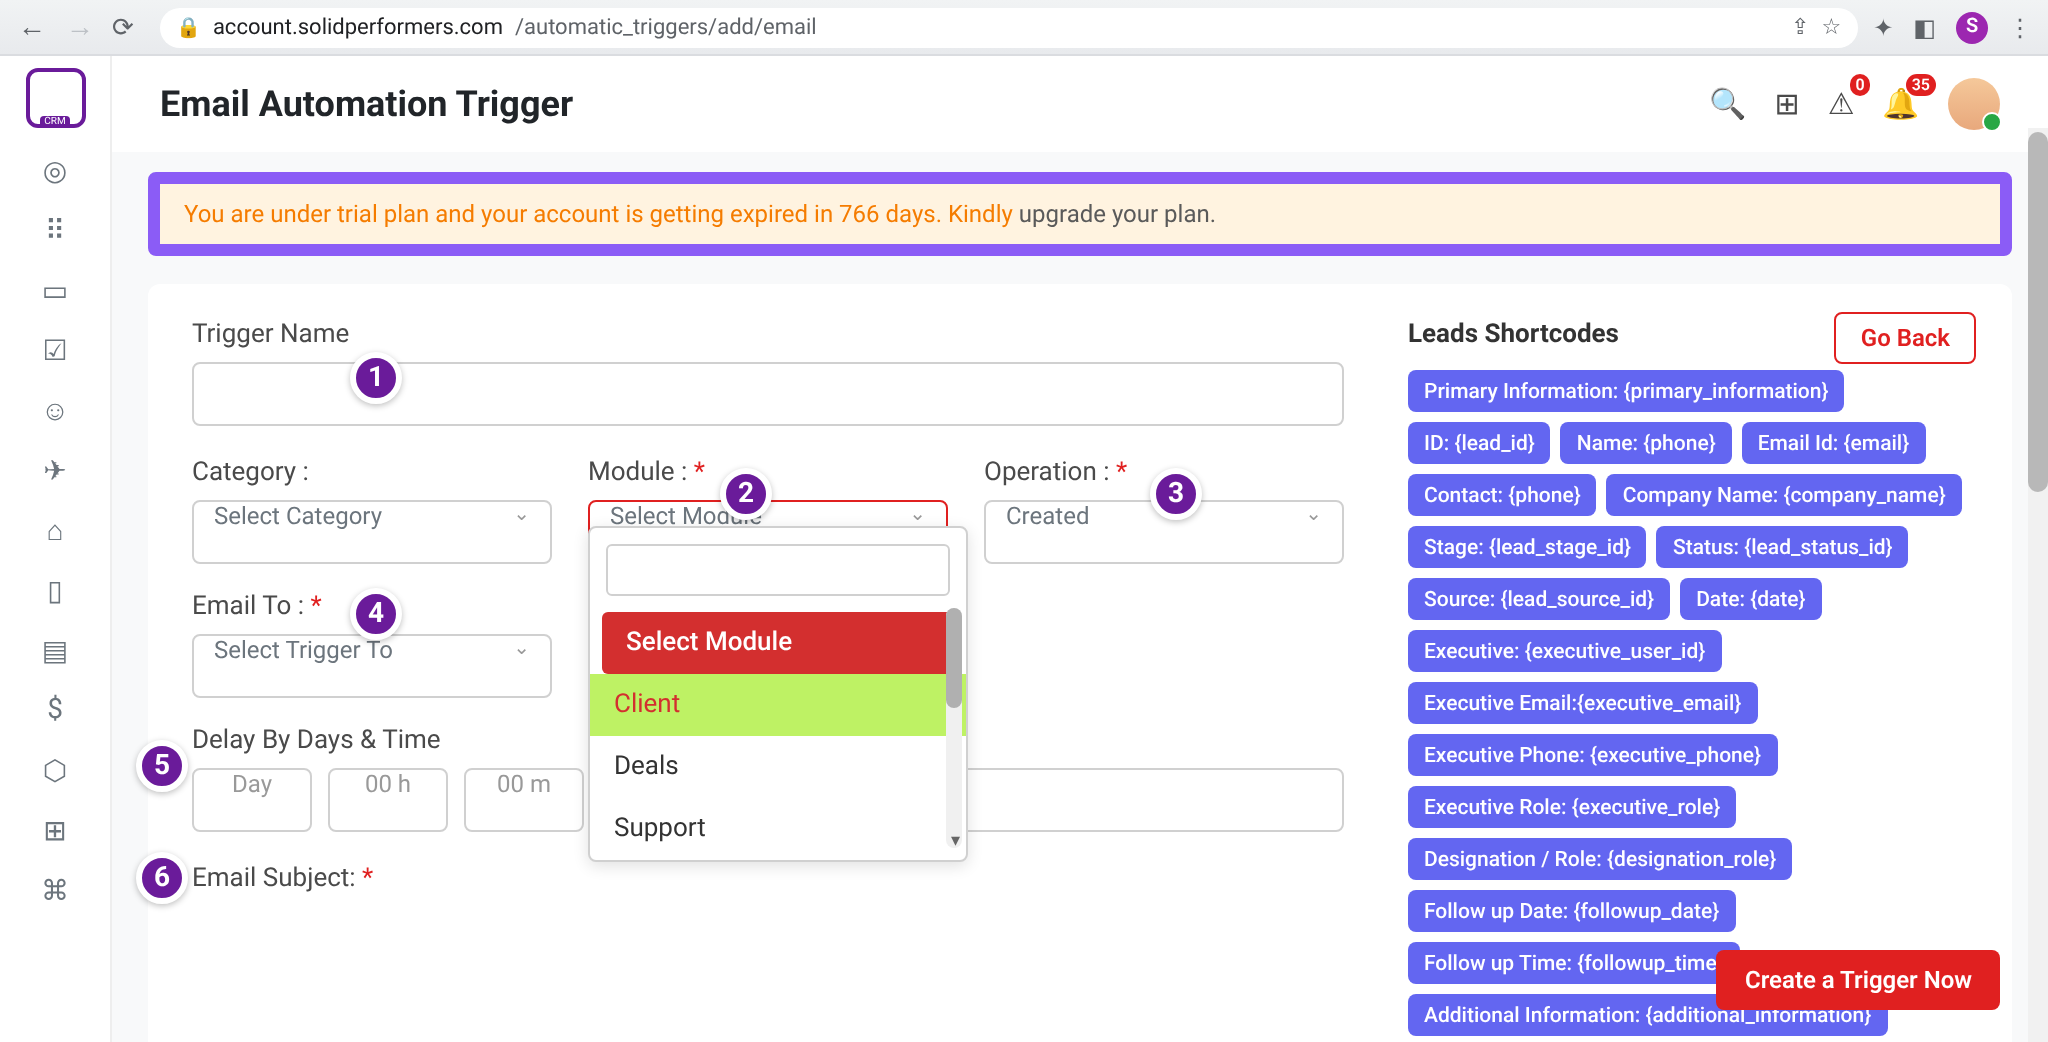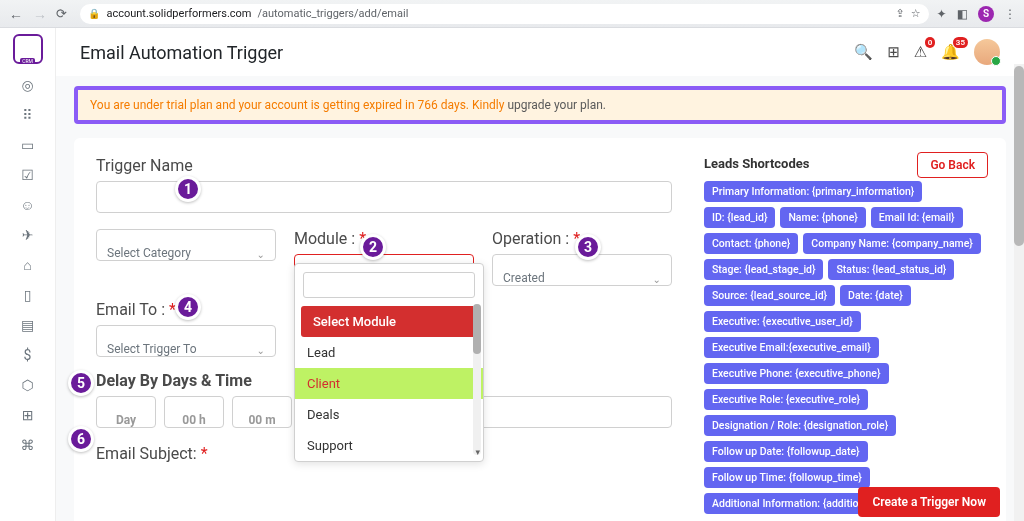--- a/index.html
+++ b/index.html
@@ -16,43 +16,43 @@
 .avatar-small { width:16px; height:16px; border-radius:50%; background:#9c27b0; color:#fff; display:flex; align-items:center; justify-content:center; font-size:10px; font-weight:600; }
 
 .app { display:flex; height:calc(521px - 28px); position:relative; }
 .sidebar { width:56px; background:#fff; border-right:1px solid #eee; display:flex; flex-direction:column; align-items:center; padding-top:6px; gap:12px; }
 .logo { width:30px; height:30px; border-radius:6px; background:#fff; border:2px solid #6a1b9a; position:relative; display:flex; align-items:center; justify-content:center; }
 .logo::after { content:"CRM"; position:absolute; bottom:-2px; font-size:5px; background:#6a1b9a; color:#fff; padding:0 2px; border-radius:2px; }
 .side-icon { width:18px; height:18px; color:#6c757d; display:flex; align-items:center; justify-content:center; font-size:14px; }
 
 .main { flex:1; background:#f8f9fa; display:flex; flex-direction:column; position:relative; }
 .header { height:48px; background:#fff; display:flex; align-items:center; padding:0 24px; justify-content:space-between; }
-.page-title { font-size:18px; font-weight:400; color:#212529;text-align:right; }
+.page-title { font-size:18px; font-weight:700; color:#212529;text-align:right; }
 .header-icons { display:flex; gap:14px; align-items:center; }
 .hi { font-size:15px; color:#4a4a4a; position:relative; }
 .badge { position:absolute; top:-6px; right:-8px; background:#e02020; color:#fff; font-size:8px; padding:1px 3px; border-radius:7px; min-width:10px; text-align:center; font-weight:600; }
 .user-av { width:26px; height:26px; border-radius:50%; background:linear-gradient(#f5c89a,#e8a87c); position:relative; }
 .user-av::after { content:""; position:absolute; bottom:-1px; right:-1px; width:8px; height:8px; background:#28a745; border-radius:50%; border:1.5px solid #fff; }
 
 .content { flex:1; padding:10px 18px 0 18px; overflow:hidden; position:relative; }
-.alert { background:#fff3e0; border:4px solid #8b5cf6; border-radius:4px; padding:8px 12px; font-size:12px; color:#f57c00; margin-bottom:14px; }
+.alert { background:#fff3e0; border:6px solid #8b5cf6; border-radius:4px; padding:8px 12px; font-size:12px; color:#f57c00; margin-bottom:14px; }
 .alert .upgrade { color:#5a5a5a; }
 
 .panel { background:#fff; border-radius:6px; padding:18px 22px; position:relative; min-height:360px; }
 .go-back { position:absolute; top:14px; right:18px; border:1.5px solid #e02020; color:#e02020; background:#fff; padding:5px 12px; border-radius:4px; font-size:12px; font-weight:600; }
 
 .form-area { display:flex; gap:32px; }
 .left { flex:1; max-width:590px; }
 .right { width:280px; }
 
-.lbl { font-size:16px; color:#4a4a4a; margin-bottom:6px; display:block; }
+.lbl { font-size:13px; color:#4a4a4a; margin-bottom:6px; display:block; }
 .req::after { content:" *"; color:#e02020; }
 .row { display:flex; gap:18px; margin-bottom:14px; }
 .field { flex:1; position:relative; }
-.input, .select { width:100%; height:32px; border:1px solid #d0d0d0; border-radius:4px; padding:0 10px; font-size:12px; color:#6c757d; background:#fff; display:flex; align-items:flex-end; justify-content:space-between; }
+.input, .select { width:100%; height:32px; border:1px solid #d0d0d0; border-radius:4px; padding:0 10px; font-size:12px; color:#6c757d; background:#fff; display:flex; align-items:flex-start; justify-content:space-between; }
 .select .chev { font-size:10px; color:#999; }
 .select.error { border-color:#e02020; }
 .full { width:100%; }
 .delay-row { display:flex; gap:8px; align-items:center; }
 .delay-row .input { width:60px; text-align:center; justify-content:center; color:#999; }
 .ext-input { flex:1; }
 
 .dropdown { position:absolute; top:34px; left:0; width:190px; background:#fff; border:1px solid #d0d0d0; border-radius:4px; box-shadow:0 2px 8px rgba(0,0,0,0.12); z-index:50; }
 .dd-search { margin:8px; }
 .dd-search input { width:100%; height:26px; border:1px solid #d0d0d0; border-radius:3px; padding:0 8px; font-size:12px; }
@@ -63,21 +63,21 @@
 .dd-scroll { position:absolute; right:2px; top:40px; bottom:6px; width:8px; background:#f0f0f0; border-radius:4px; }
 .dd-thumb { width:100%; height:50px; background:#b0b0b0; border-radius:4px; }
 .dd-caret { position:absolute; bottom:4px; right:3px; font-size:9px; color:#666; }
 
 .right h4 { font-size:13px; font-weight:700; color:#333; margin-bottom:10px; }
 .chips { display:flex; flex-wrap:wrap; gap:5px; }
 .chip { background:#6366f1; color:#fff; font-size:10.5px; padding:4px 8px; border-radius:4px; font-weight:500; white-space:nowrap; }
 
 .marker { position:absolute; width:26px; height:26px; border-radius:50%; background:#6a1b9a; border:3px solid #fff; box-shadow:0 1px 3px rgba(0,0,0,0.25); color:#fff; font-weight:700; font-size:14px; display:flex; align-items:center; justify-content:center; z-index:100; }
 
-.cta { position:absolute; bottom:4px; right:24px; background:#e02020; color:#fff; border:none; padding:8px 14px; font-size:12px; font-weight:600; border-radius:4px; z-index:60; }
+.cta { position:absolute; bottom:16px; right:24px; background:#e02020; color:#fff; border:none; padding:8px 14px; font-size:12px; font-weight:600; border-radius:4px; z-index:60; }
 .vscroll { position:absolute; right:0; top:36px; bottom:0; width:10px; background:#f1f1f1; }
 .vthumb { width:100%; height:180px; background:#b8b8b8; border-radius:5px; margin-top:2px; }
 </style>
 </head>
 <body>
 
 <div class="browser-bar">
   <div class="nav-arrow">←</div>
   <div class="nav-arrow disabled">→</div>
   <div class="reload">⟳</div>
@@ -139,36 +139,36 @@
 
         <div class="form-area">
           <div class="left">
             <div class="field full" style="margin-bottom:16px;">
               <label class="lbl">Trigger Name</label>
               <div class="input"></div>
             </div>
 
             <div class="row">
               <div class="field">
+                <label class="lbl">Category :</label>
                 <div class="select">
                   <span>Select Category</span>
                     <span class="chev">⌄</span>
                 </div>
               </div>
               <div class="field">
                 <label class="lbl req">Module :</label>
                 <div class="select error">
                   <span>Select Module</span>
                     <span class="chev">⌄</span>
                 </div>
                 <div class="dropdown">
                   <div class="dd-search"><input type="text" value="" style=""></div>
                   <div class="dd-list">
                     <div class="dd-item sel">Select Module</div>
-                    <div class="dd-item">Lead</div>
                     <div class="dd-item hov">Client</div>
                     <div class="dd-item">Deals</div>
                     <div class="dd-item">Support</div>
                   </div>
                   <div class="dd-scroll">
                       <div class="dd-thumb"></div>
                     </div>
                   <div class="dd-caret">▾</div>
                 </div>
               </div>
@@ -184,21 +184,21 @@
             <div class="row">
               <div class="field" style="max-width:180px;">
                 <label class="lbl req">Email To :</label>
                 <div class="select">
                   <span>Select Trigger To</span>
                     <span class="chev">⌄</span>
                 </div>
               </div>
             </div>
 
-            <div class="field" style="margin-bottom:16px;font-weight:bold;">
+            <div class="field" style="margin-bottom:16px;">
               <label class="lbl">Delay By Days &amp; Time</label>
               <div class="delay-row">
                 <div class="input">Day</div>
                 <div class="input">00 h</div>
                 <div class="input">00 m</div>
                 <div style="width:18px"></div>
                 <div class="input ext-input" style="width:260px;"></div>
               </div>
             </div>
 

